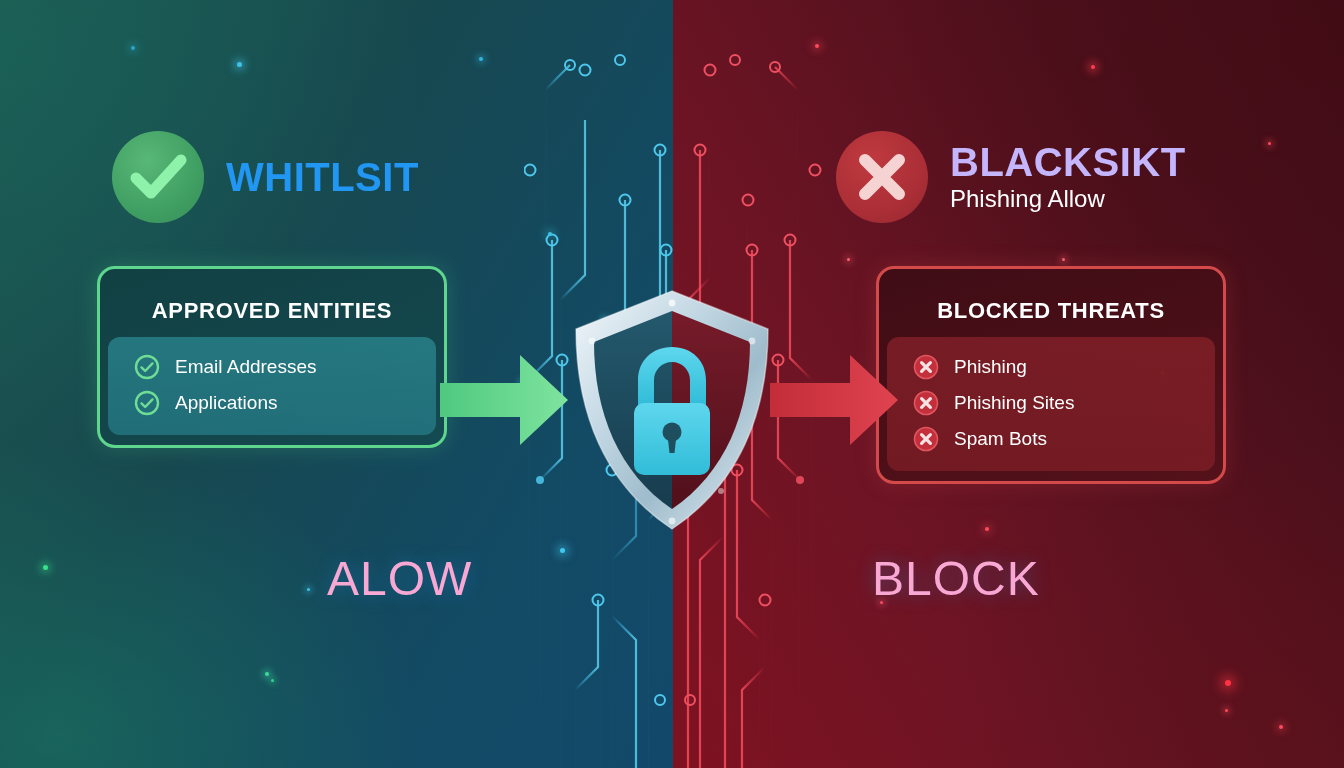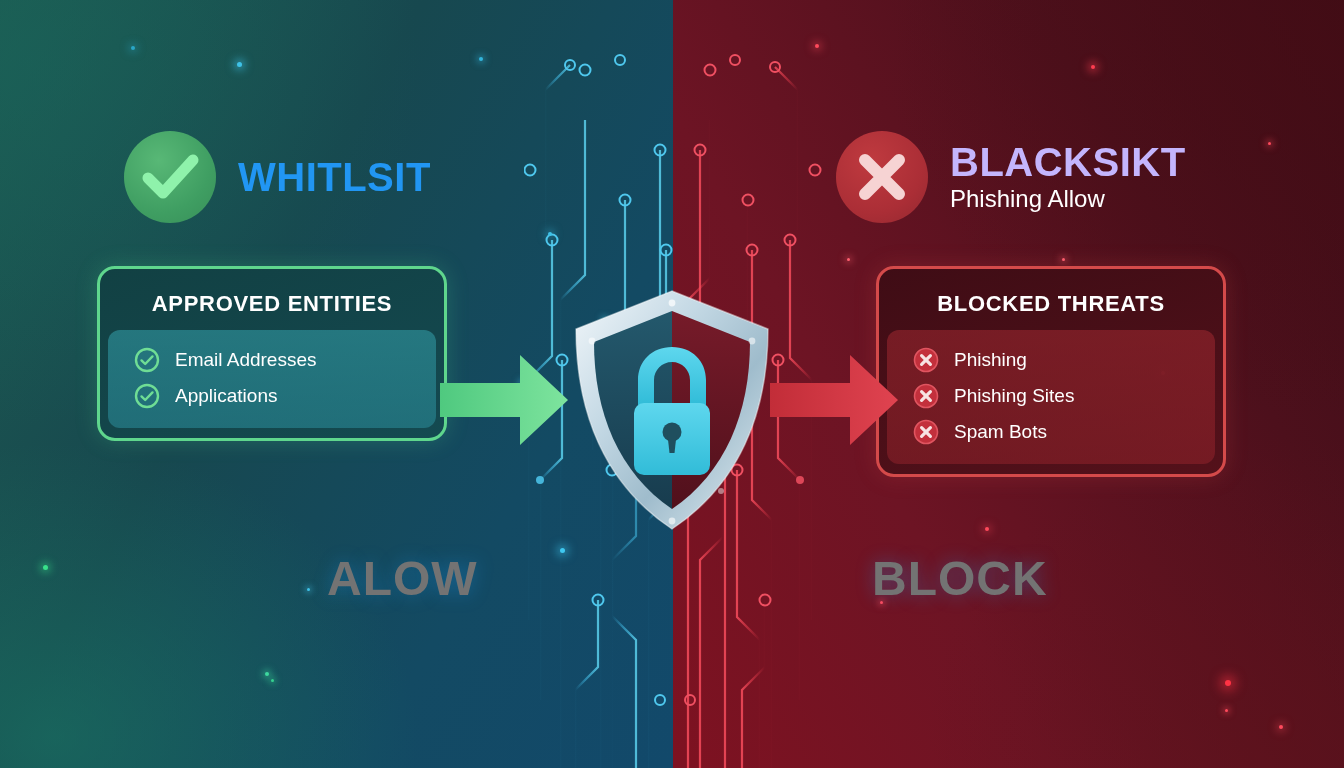--- a/index.html
+++ b/index.html
@@ -33,40 +33,40 @@
 
   
   .circuit { position:absolute; top:0; left:0; width:1344px; height:768px; }
 
   
   .particles { position:absolute; inset:0; pointer-events:none; }
   .pt { position:absolute; border-radius:50%; }
 
   
   .hdr { position:absolute; display:flex; align-items:center; gap:22px; }
-  .hdr-left  { left:124px; top:131px; }
+  .hdr-left  { left:112px; top:131px; }
   .hdr-right { left:836px; top:131px; }
 
   .badge { width:92px; height:92px; border-radius:50%; position:relative; flex:none; }
   .badge.ok  { background:radial-gradient(circle at 38% 32%, #56b574 0%, #3f9e62 60%, #37build 100%); background:radial-gradient(circle at 38% 32%, #58b876 0%, #3f9e62 62%, #388f59 100%); }
   .badge.no  { background:radial-gradient(circle at 38% 32%, #bf3a3f 0%, #ab2e36 62%, #932830 100%); }
   .badge svg { position:absolute; inset:0; width:100%; height:100%; }
 
   .hdr-txt { display:flex; flex-direction:column; gap:2px; }
   .hdr-title {
     font-size:40px; font-weight:bold; letter-spacing:.5px; line-height:1.05;
   }
   .hdr-title.allow { color:#2196f3; }
   .hdr-title.deny  { color:#c4b5fd; }
   .hdr-sub { color:#ffffff; font-size:24px; line-height:1.2; }
 
   
   .card {
     position:absolute; width:350px; border-radius:18px;
-    padding:8px 8px 10px;
+    padding:15px 8px 10px;
   }
   .card-left {
     left:97px; top:266px;
     border:3px solid #5fd68d;
     background:linear-gradient(160deg, rgba(17,63,66,.92) 0%, rgba(20,74,80,.92) 100%);
     box-shadow:0 0 22px rgba(80,214,140,.22);
   }
   .card-right {
     left:876px; top:266px;
     border:3px solid #d44a4a;
@@ -86,21 +86,21 @@
   .row-label { color:#fff; font-size:19px; line-height:1.25; white-space:nowrap; }
 
   
   .arrow { position:absolute; }
 
   
   .shield { position:absolute; left:566px; top:285px; width:212px; height:250px; }
 
   
   .foot {
-    position:absolute; color:#737373; font-size:48px; font-weight:bold;
+    position:absolute; color:#f9a8d4; font-size:48px; font-weight:normal;
     letter-spacing:1px; text-shadow:0 0 18px rgba(30,155,245,.35);
   }
   .foot-left  { left:327px; top:551px; }
   .foot-right { left:872px; top:551px; }
 </style>
 </head>
 <body>
 
 <div class="stage">
 

